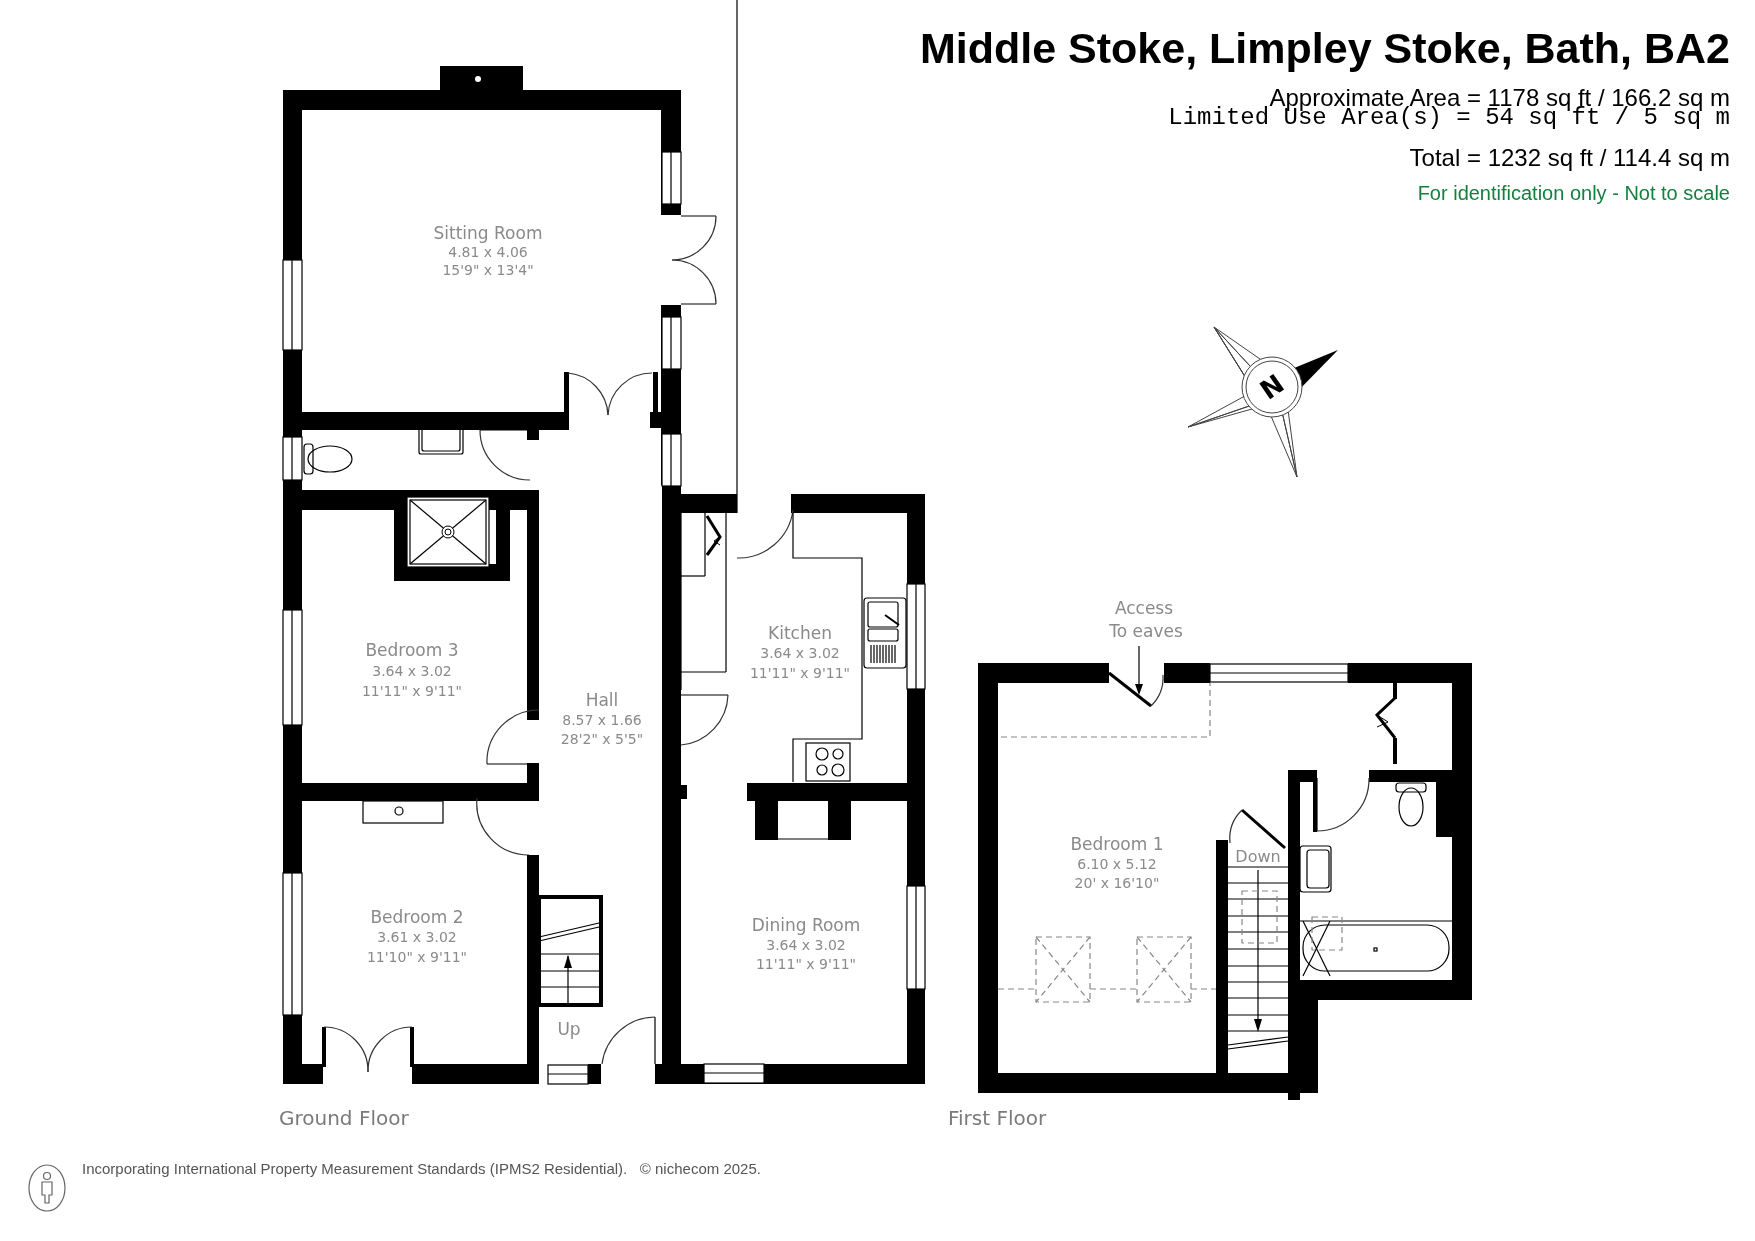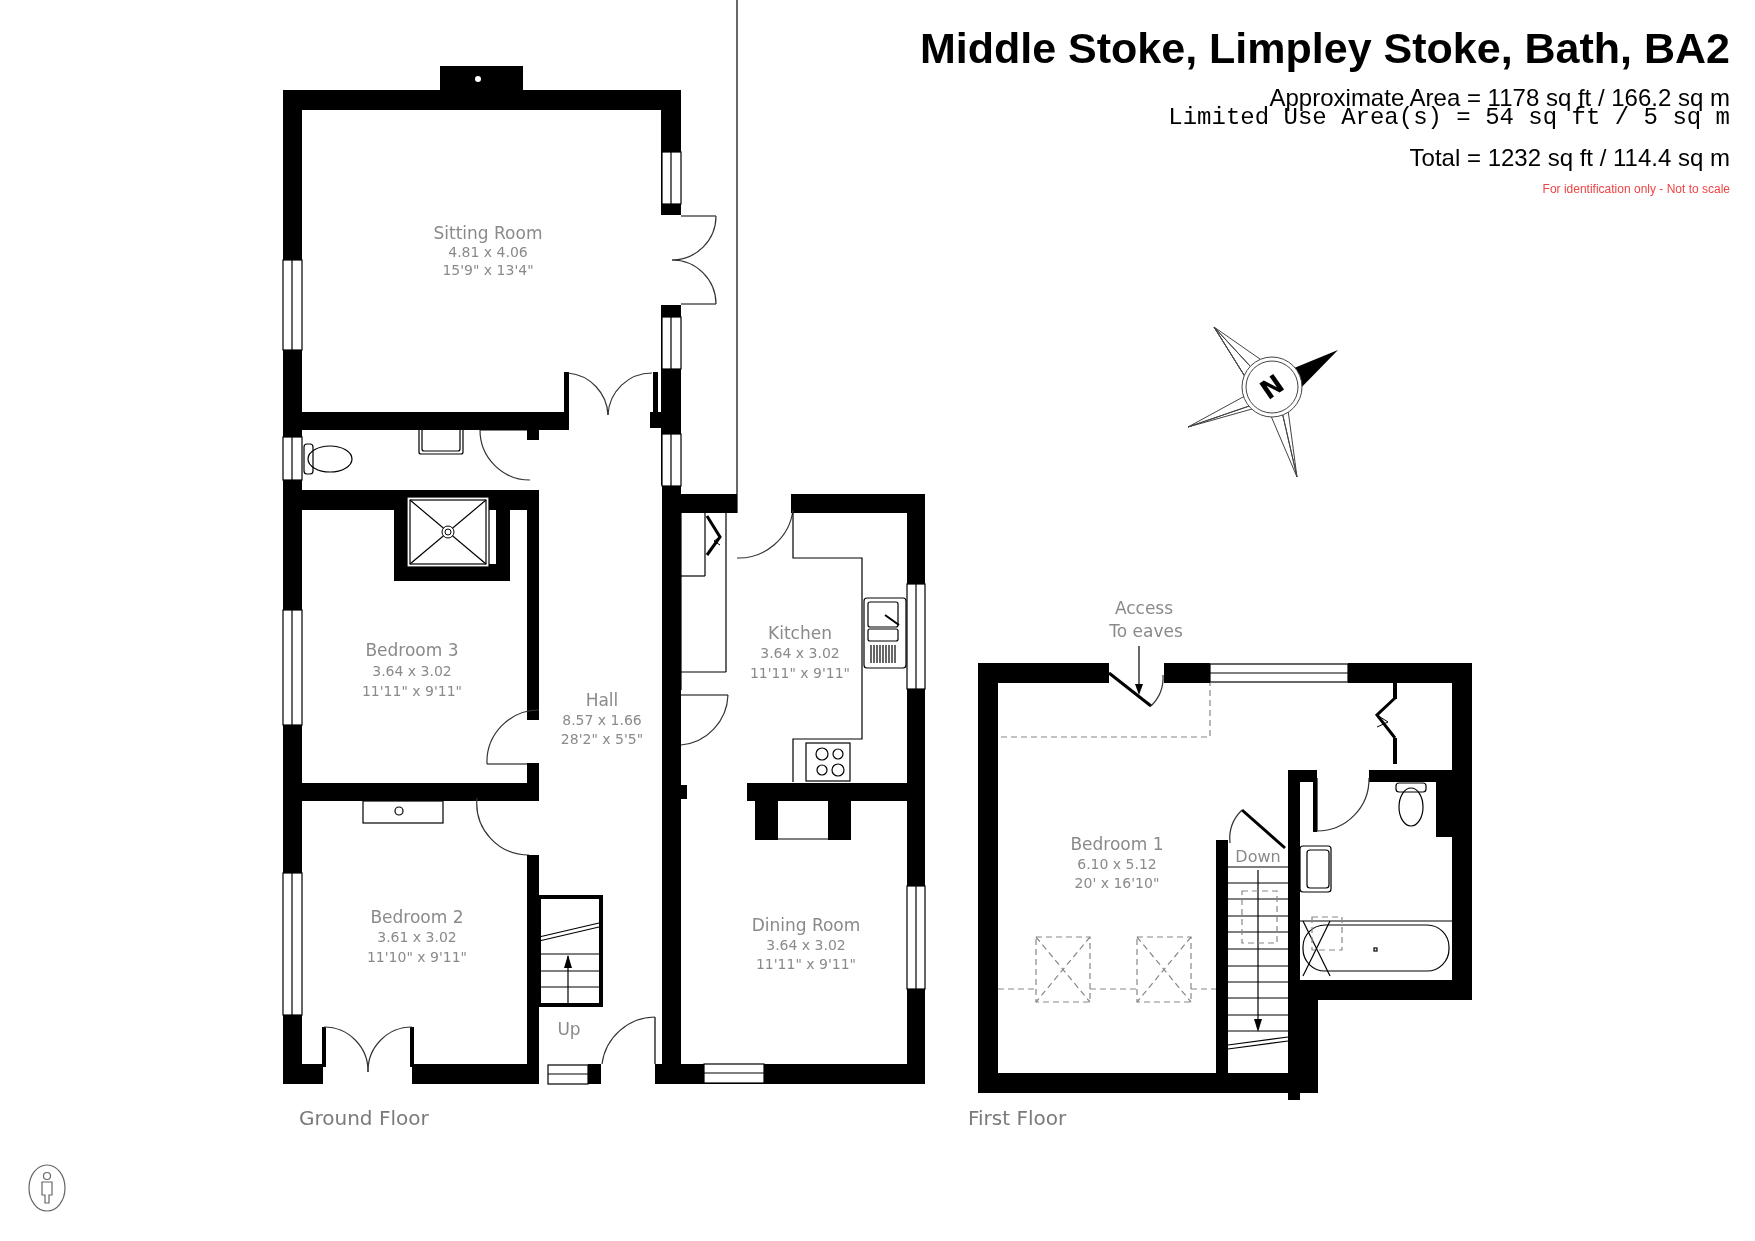--- a/index.html
+++ b/index.html
@@ -2,25 +2,25 @@
 <html><head>
 <meta charset="utf-8">
 <style>
   html, body { margin:0; padding:0; background:#ffffff; }
   body { width:1755px; height:1241px; position:relative; overflow:hidden; font-family:"Liberation Sans", sans-serif; }
   .title { position:absolute; right:25px; top:24px; font-family:"Liberation Sans", sans-serif; font-weight:bold; font-size:43px; color:#000; letter-spacing:0px; white-space:nowrap;margin-left:16px; }
   .area-line { position:absolute; right:25px; font-size:24px; color:#000; white-space:nowrap; }
   .area1 { top:84px; }
   .area2 { top:104px;font-family:Liberation Mono, monospace; }
   .area3 { top:144px; }
-  .disclaimer { position:absolute; right:25px; top:182px; font-size:12px; color:#ef4444; white-space:nowrap; }
+  .disclaimer { position:absolute; right:25px; top:182px; font-size:20px; color:#15803d; white-space:nowrap; }
   svg#plan { position:absolute; left:0; top:0; }
   .room-name { font-family:"DejaVu Sans", sans-serif; font-size:17px; fill:#8a8a8a; }
   .room-dim { font-family:"DejaVu Sans", sans-serif; font-size:14px; fill:#8a8a8a; }
-  .floor-label { position:absolute; font-family:"DejaVu Sans", sans-serif; font-size:20px; color:#7a7a7a; white-space:nowrap;margin-left:20px; }
+  .floor-label { position:absolute; font-family:"DejaVu Sans", sans-serif; font-size:20px; color:#7a7a7a; white-space:nowrap; }
   .footer { position:absolute; left:82px; top:1160px; font-size:15px; line-height:17.5px; color:#555; }
   .footer div { white-space:nowrap; }
   .footer-icon { position:absolute; left:27px; top:1163px; }
   .wall { fill:#000; }
   .thin { fill:none; stroke:#000; stroke-width:1.2; }
   .dash { fill:none; stroke:#888; stroke-width:1.2; stroke-dasharray:6 4; }
   .arc { fill:none; stroke:#333; stroke-width:1.2; }
   .win { fill:#fff; stroke:#000; stroke-width:1.2; }
 </style>
 </head>
@@ -315,13 +315,14 @@
 
 <div class="floor-label" style="left:279px; top:1106px;">Ground Floor</div>
 <div class="floor-label" style="left:948px; top:1106px;">First Floor</div>
 
 <svg class="footer-icon" width="40" height="50" viewBox="0 0 40 50">
   <ellipse cx="20" cy="25" rx="18" ry="23" fill="none" stroke="#666" stroke-width="1.2"></ellipse>
   <circle cx="20" cy="13" r="3.5" fill="none" stroke="#666" stroke-width="1.2"></circle>
   <path d="M15 19 L25 19 L25 32 L22 32 L22 40 L18 40 L18 32 L15 32 Z" fill="none" stroke="#666" stroke-width="1.2"></path>
 </svg>
 <div class="footer">
+  <div><span>Incorporating International Property Measurement Standards (IPMS2 Residential).</span>&nbsp;&nbsp;&nbsp;<span>© nichecom 2025.</span></div>
 </div>
 
 </body></html>

